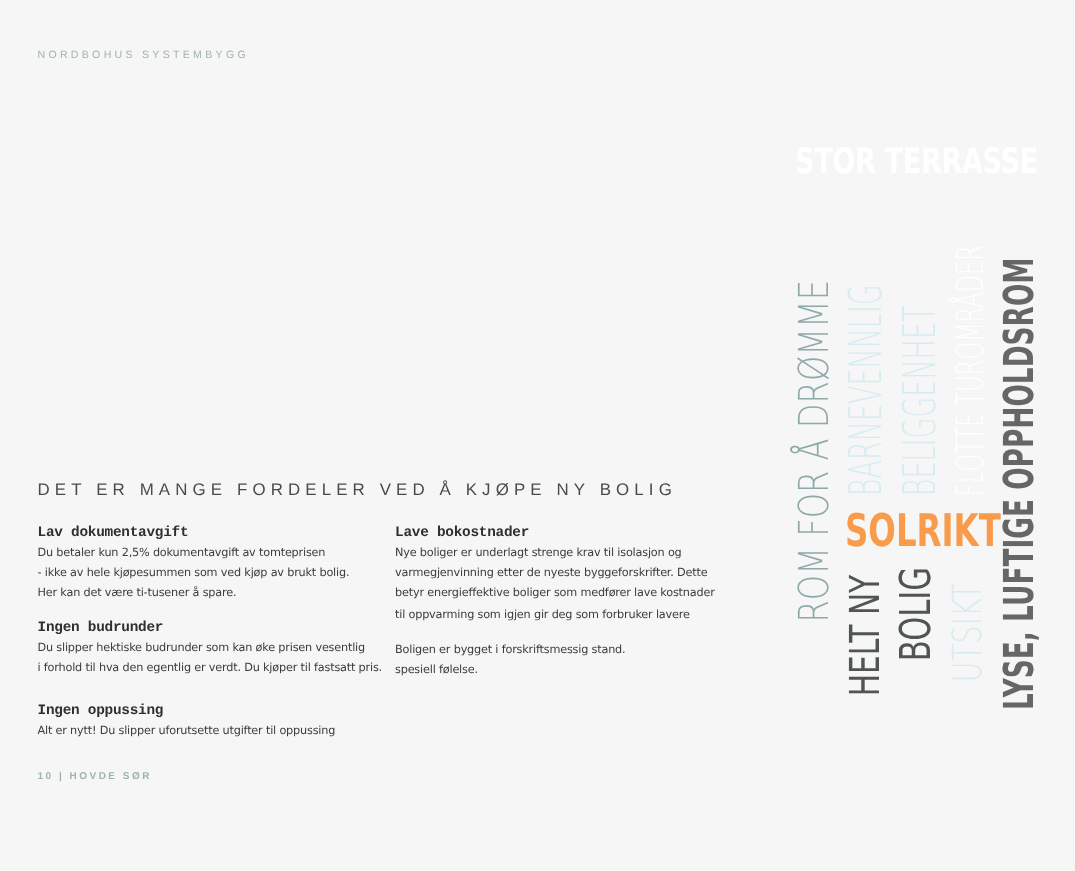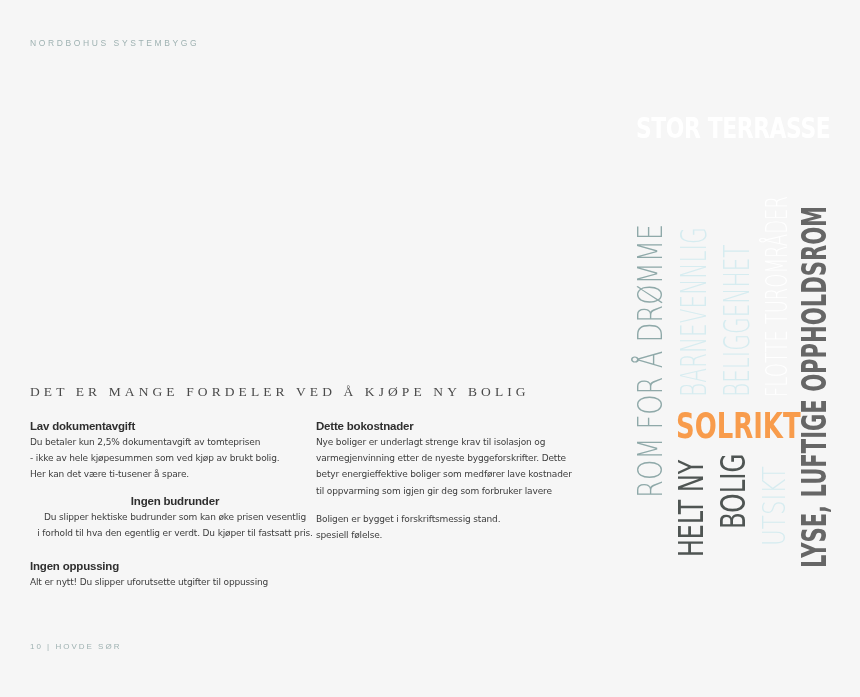--- a/index.html
+++ b/index.html
@@ -20,57 +20,58 @@
     letter-spacing: 2.6px;
     color: #9fb2b2;
     font-family: Liberation Sans, sans-serif;
   }
   .headline {
     position: absolute;
     left: 30px; top: 384px;
     font-size: 13.5px;
     letter-spacing: 4.1px;
     color: #4a4a4a;
-    font-family: Liberation Serif, serif;
+    font-family: Liberation Sans, sans-serif;
     white-space: nowrap;
   }
   .col {
     position: absolute;
     top: 420px;
   }
   .col.left { left: 30px; width: 290px; }
   .col.right { left: 316px; width: 285px; }
   .section { margin-bottom: 12px; }
   .section h3 {
     margin: 0 0 2px 0;
     font-size: 11.5px;
     font-weight: bold;
     color: #2f2f2f;
-    font-family: Liberation Sans, sans-serif;
+    font-family: Liberation Mono, monospace;
     letter-spacing: -0.2px;
   }
   .section p {
     margin: 0;
     font-size: 9px;
     line-height: 16.2px;
     color: #3c3c3c;
     font-family: "DejaVu Sans", sans-serif;
     letter-spacing: -0.15px;
     white-space: nowrap;
   }
-  .col.left .section.s2 { margin-top: 9px; text-align: center; }
+  .col.left .section.s2 { margin-top: 9px; }
   .col.left .section.s3 { margin-top: 19px; }
   .col.right .section.s2 { margin-top: 12px; }
   .footer {
     position: absolute;
-    left: 30px; top: 642px;
+    left: 30px; top: 616px;
     font-size: 8px;
     letter-spacing: 2px;
     color: #9fb2b2;
     font-family: "Liberation Sans", sans-serif;
+    font-weight: bold;
   }
 
   
   .cloud { position: absolute; left: 0; top: 0; width: 860px; height: 697px; pointer-events: none; }
   .w {
     position: absolute;
     font-family: "DejaVu Sans", "Liberation Sans", sans-serif;
     white-space: nowrap;
     line-height: 1;
     transform-origin: 0 0;
@@ -161,21 +162,21 @@
     <p>i forhold til hva den egentlig er verdt. Du kjøper til fastsatt pris.</p>
   </div>
   <div class="section s3">
     <h3>Ingen oppussing</h3>
     <p>Alt er nytt! Du slipper uforutsette utgifter til oppussing</p>
   </div>
 </div>
 
 <div class="col right">
   <div class="section s1">
-    <h3>Dette bokostnader</h3>
+    <h3>Lave bokostnader</h3>
     <p>Nye boliger er underlagt strenge krav til isolasjon og</p>
     <p>varmegjenvinning etter de nyeste byggeforskrifter. Dette</p>
     <p>betyr energieffektive boliger som medfører lave kostnader</p>
     <p>til oppvarming som igjen gir deg som forbruker lavere</p>
   </div>
   <div class="section s2">
     <p>Boligen er bygget i forskriftsmessig stand.</p>
     <p>spesiell følelse.</p>
   </div>
 </div>

